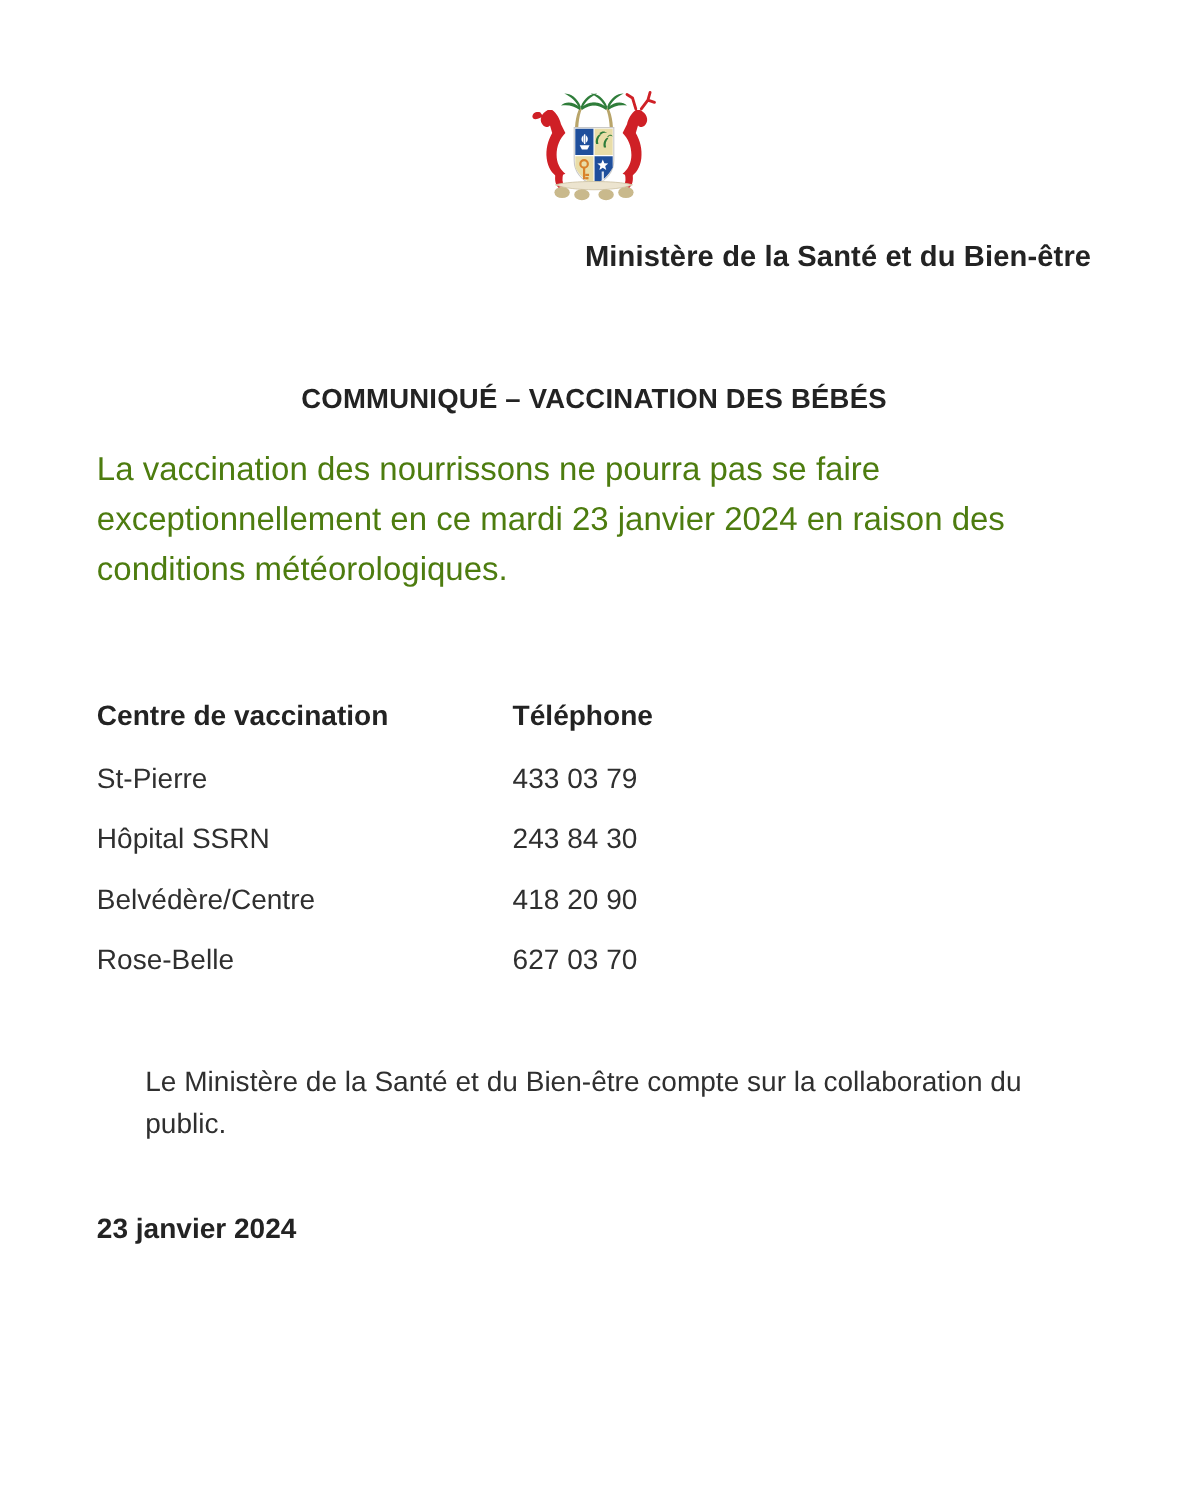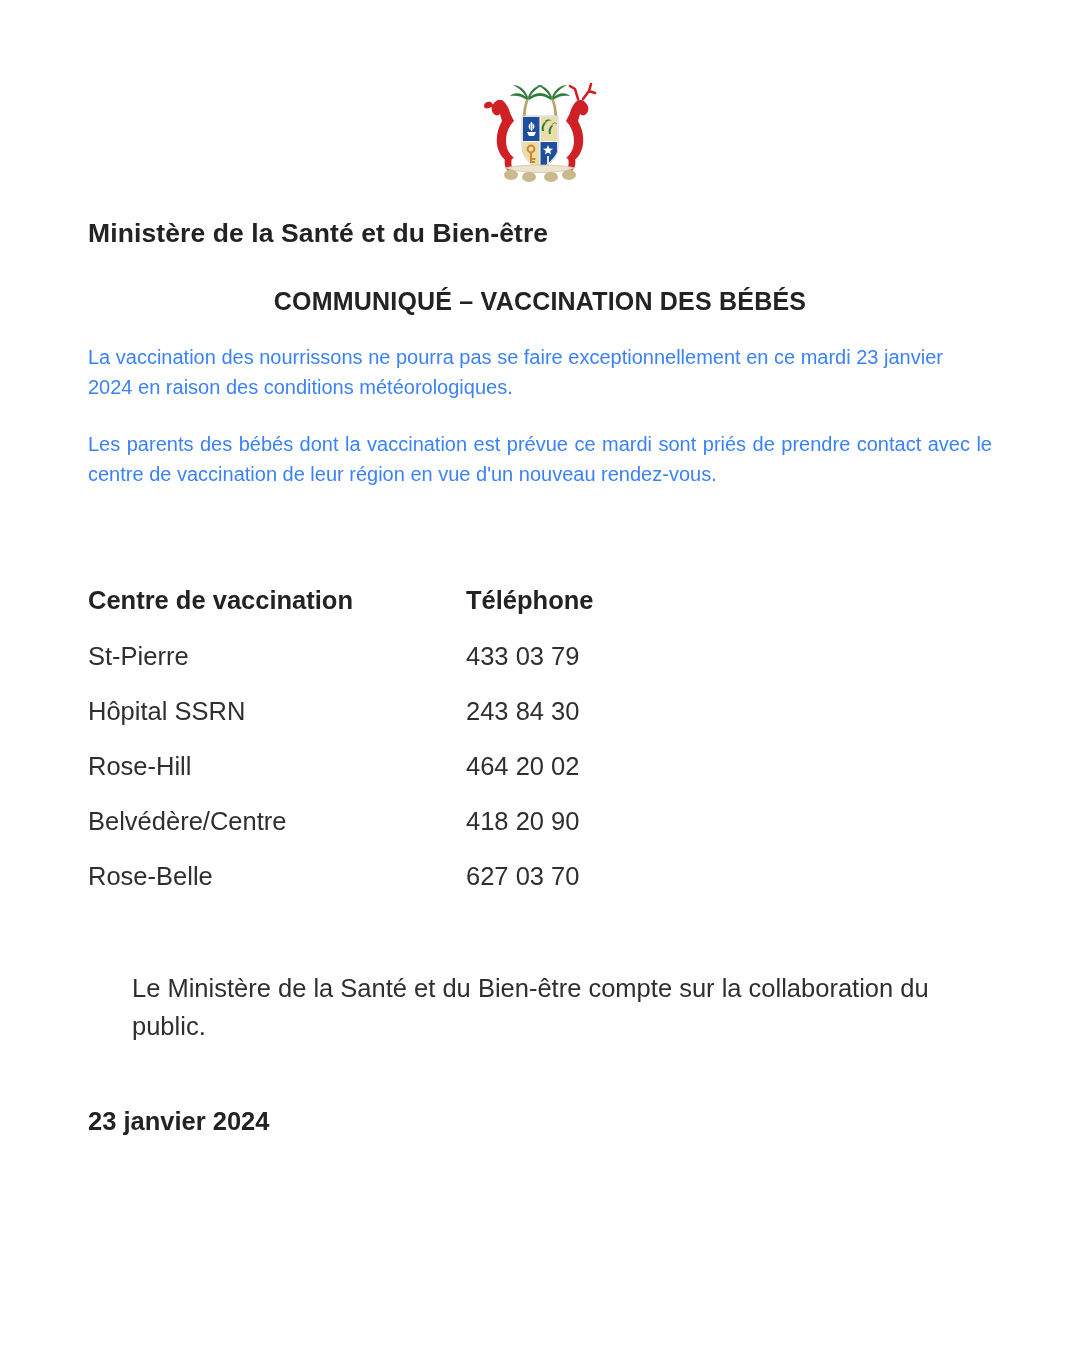--- a/index.html
+++ b/index.html
@@ -32,43 +32,43 @@
     padding-top: 72px;
   }
   .crest {
     width: 150px;
     height: 120px;
     display: block;
   }
 
   
   .ministry {
-    text-align: left;
+    text-align: right;
     font-size: 26.5px;
     font-weight: bold;
     letter-spacing: 0.1px;
     color: #232323;
     margin-top: 26px;
   }
 
   
   .communique {
     text-align: center;
     font-size: 25px;
     font-weight: bold;
     letter-spacing: 0.2px;
     color: #232323;
-    margin-top: 38px;
+    margin-top: 100px;
   }
 
   
   .para {
-    font-size: 20px;
+    font-size: 30px;
     line-height: 1.52;
-    color: #3b82f6;
+    color: #4d7c0f;
     margin-top: 26px;
   }
   .para.justify {
     text-align: justify;
     text-align-last: left;
   }
 
   
   .centre-table {
     margin-top: 82px;
@@ -189,43 +189,38 @@
       </g>
     </svg>
   </div>
 
   <div class="ministry">Ministère de la Santé et du Bien-être</div>
 
   <div class="communique">COMMUNIQUÉ – VACCINATION DES BÉBÉS</div>
 
   <p class="para">La vaccination des nourrissons ne pourra pas se faire exceptionnellement en ce mardi 23 janvier 2024 en raison des conditions météorologiques.</p>
 
-  <p class="para justify">Les parents des bébés dont la vaccination est prévue ce mardi sont priés de prendre contact avec le centre de vaccination de leur région en vue d'un nouveau rendez-vous.</p>
 
   <table class="centre-table">
     <thead>
       <tr>
         <th class="col-centre">Centre de vaccination</th>
         <th class="col-phone">Téléphone</th>
       </tr>
     </thead>
     <tbody>
       <tr>
         <td>St-Pierre</td>
         <td>433 03 79</td>
       </tr>
       <tr>
         <td>Hôpital SSRN</td>
         <td>243 84 30</td>
       </tr>
       <tr>
-        <td>Rose-Hill</td>
-        <td>464 20 02</td>
-      </tr>
-      <tr>
         <td>Belvédère/Centre</td>
         <td>418 20 90</td>
       </tr>
       <tr>
         <td>Rose-Belle</td>
         <td>627 03 70</td>
       </tr>
     </tbody>
   </table>
 

